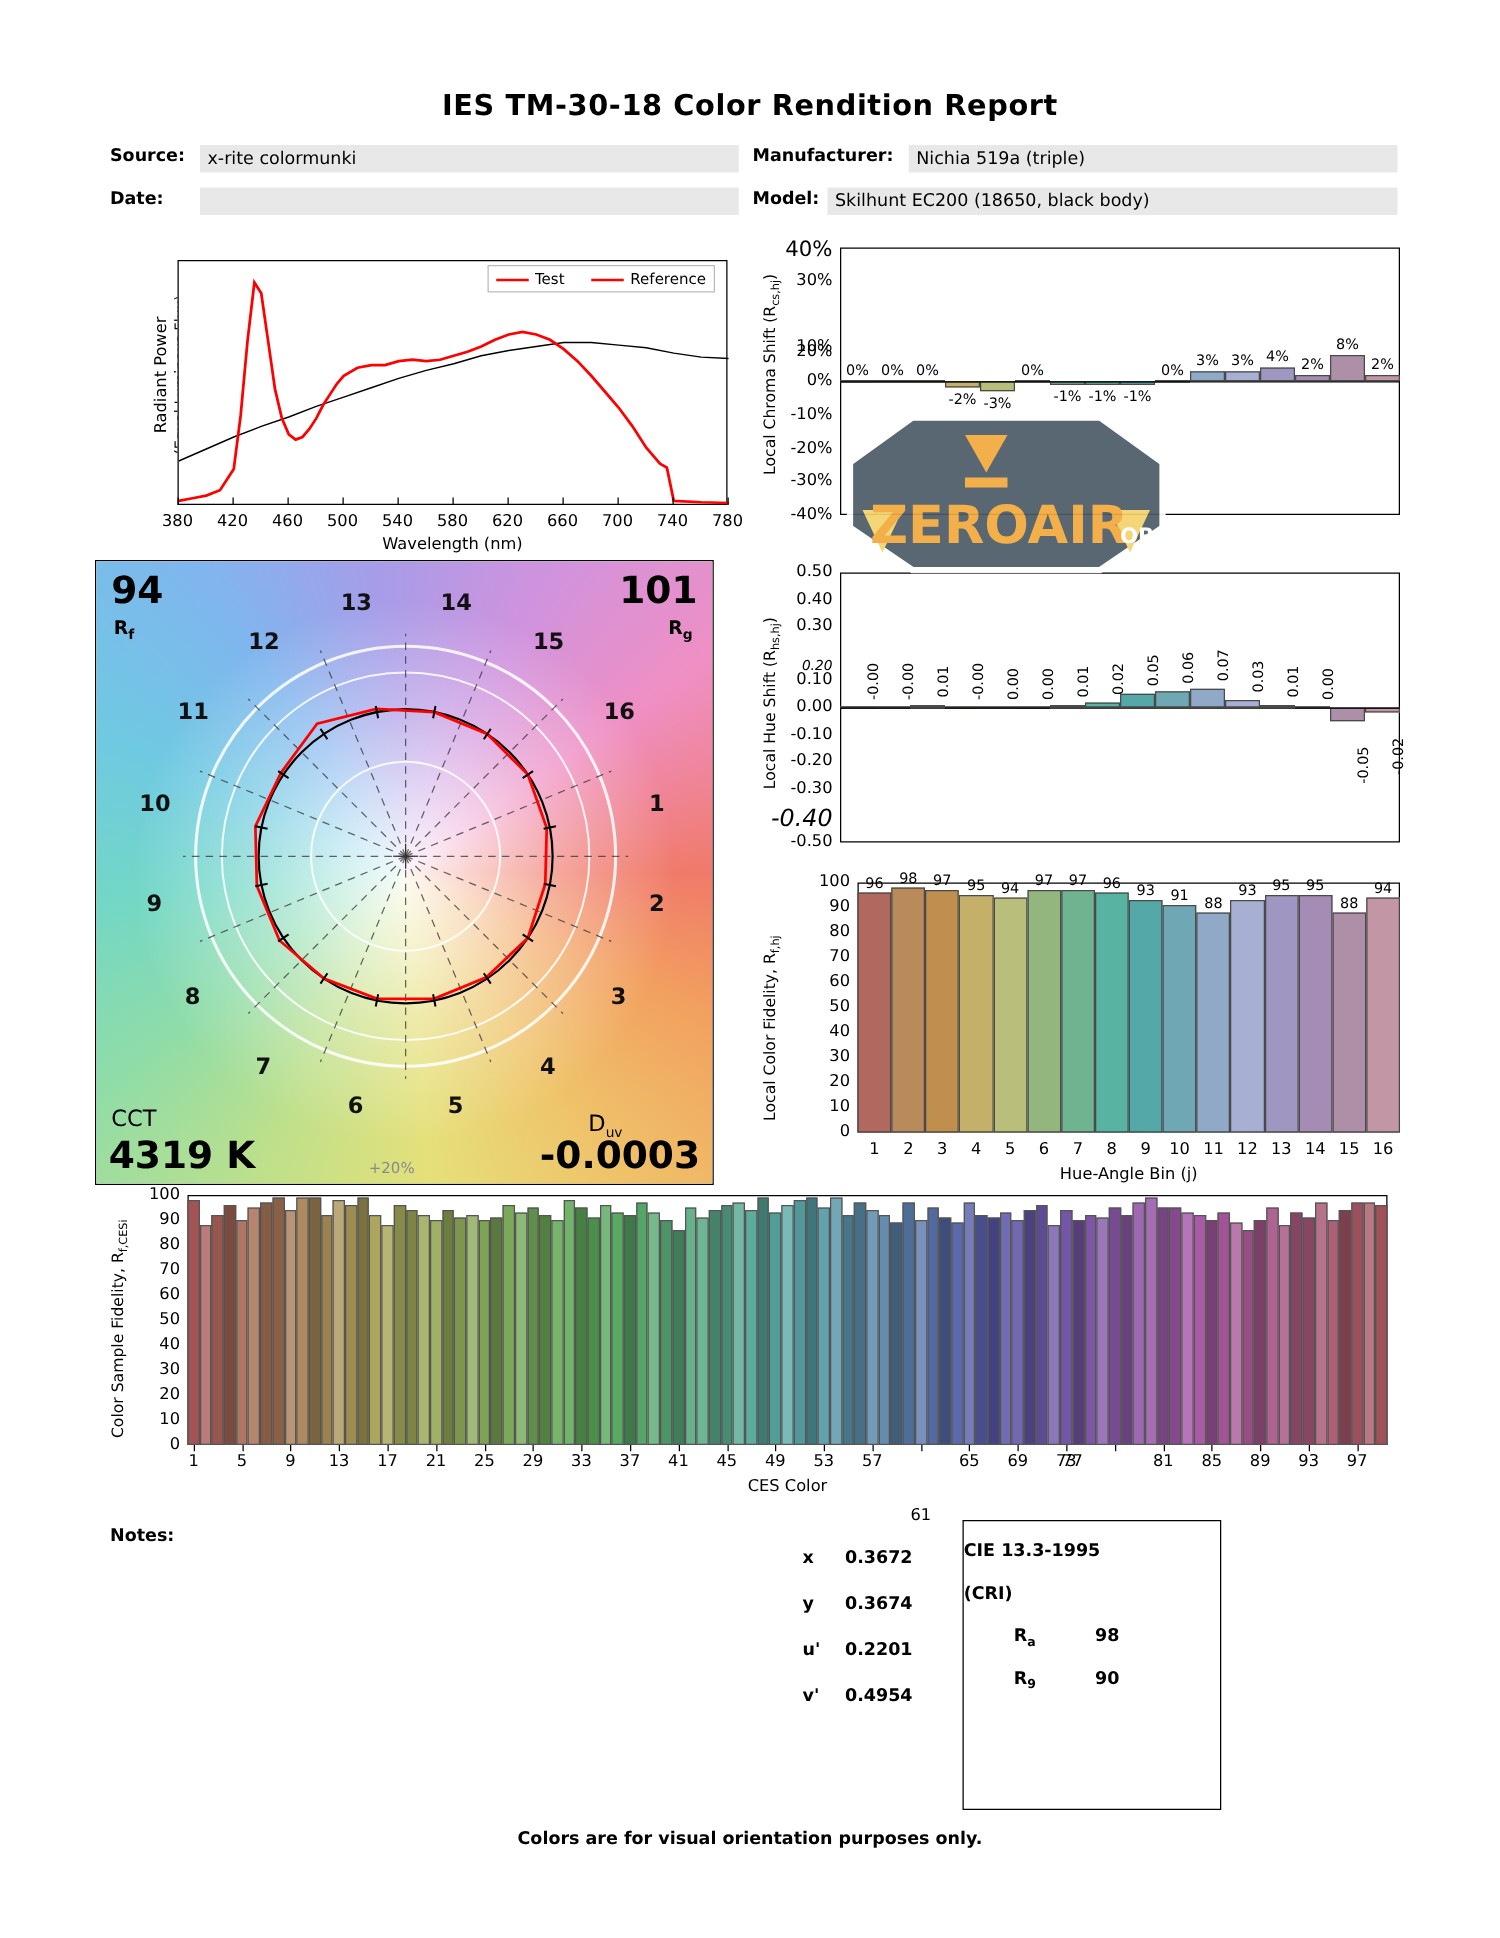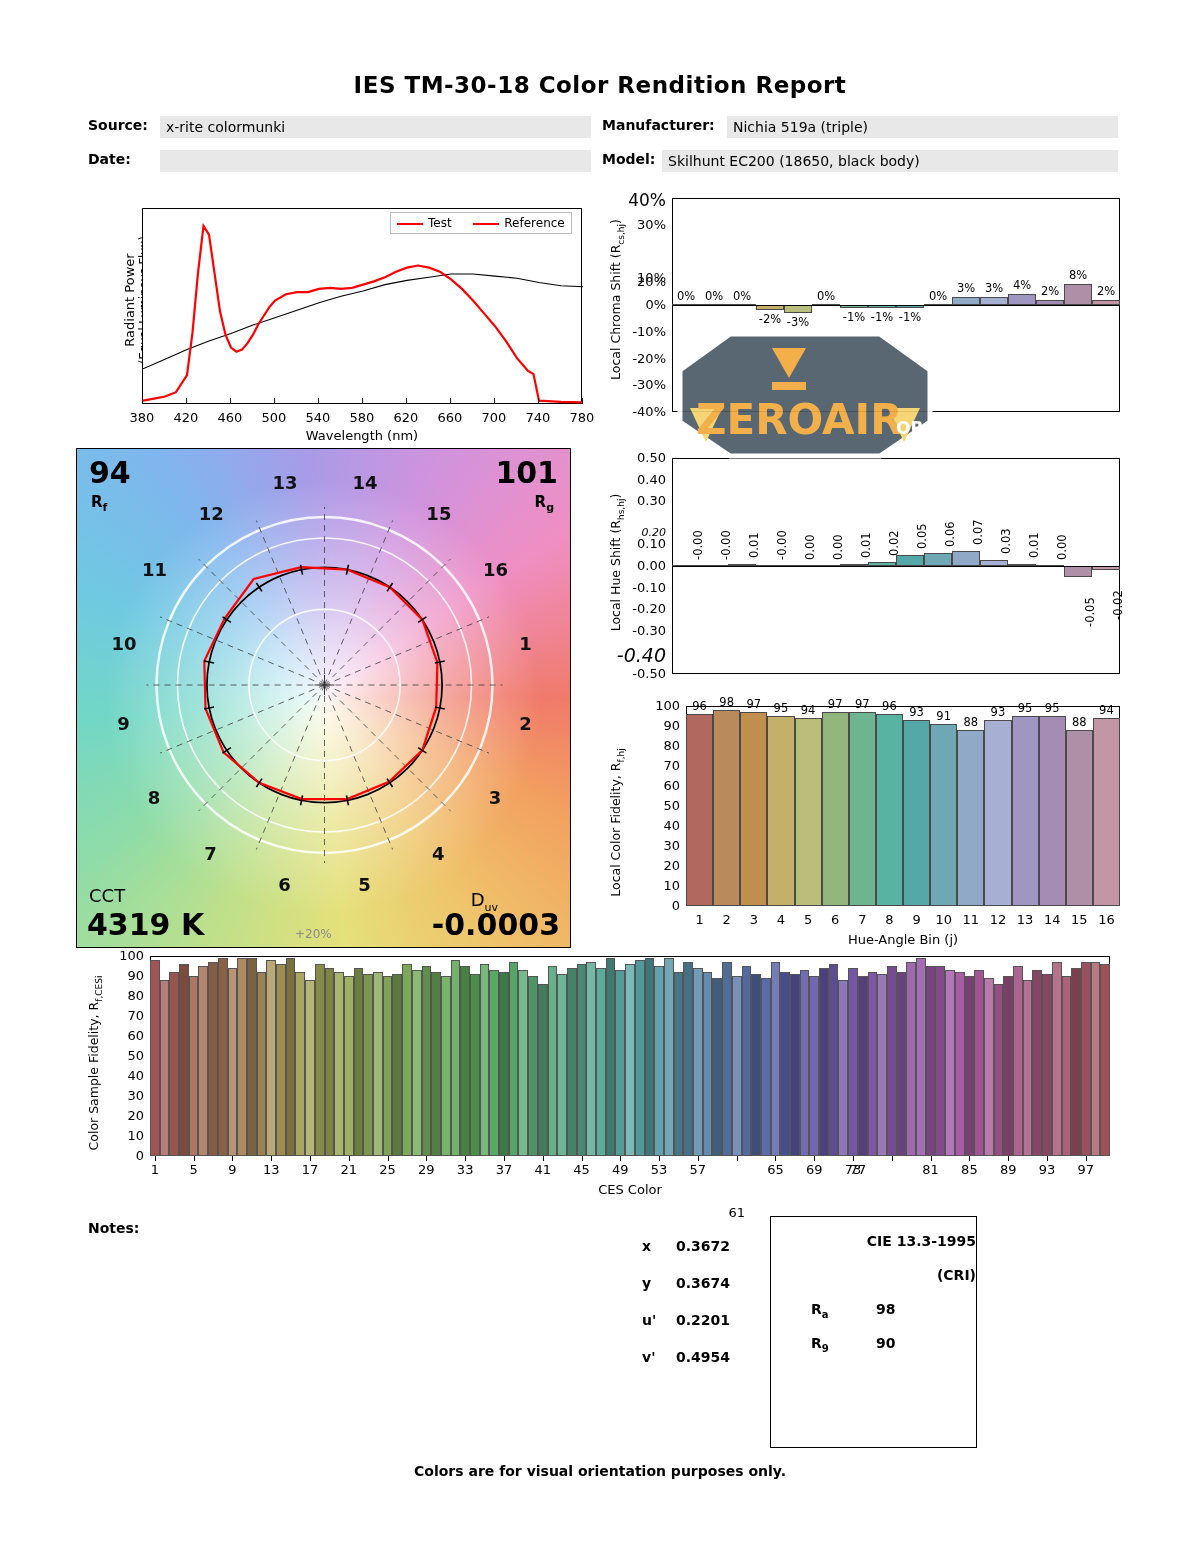--- a/index.html
+++ b/index.html
@@ -52,21 +52,21 @@
   .cvg-num{position:absolute;font-size:18px;font-weight:bold;color:#111;}
   .cvg-big{position:absolute;font-size:30px;font-weight:bold;color:#000;}
   .cvg-sub{position:absolute;font-size:15px;font-weight:bold;}
   .cvg-small{position:absolute;font-size:18px;font-weight:bold;}
 
   
   #notes-box{position:absolute;background:#e8e8e8;}
   .datum-k{position:absolute;font-size:14px;font-weight:bold;}
   .datum-v{position:absolute;font-size:14px;font-weight:bold;}
   #cri-box{position:absolute;border:1px solid #000;background:#fff;}
-  .cri-t{position:absolute;font-size:14px;font-weight:bold;text-align:right;width:100%;}
+  .cri-t{position:absolute;font-size:14px;font-weight:bold;text-align:left;width:100%;}
   #footer-note{position:absolute;width:1200px;text-align:center;font-size:14px;font-weight:bold;}
 
   
   #watermark{position:absolute;left:660px;top:330px;width:290px;height:130px;opacity:.92;pointer-events:none;}
   sub{font-size:9px;}
 </style>
 </head>
 <body>
 
 <div class="page">

